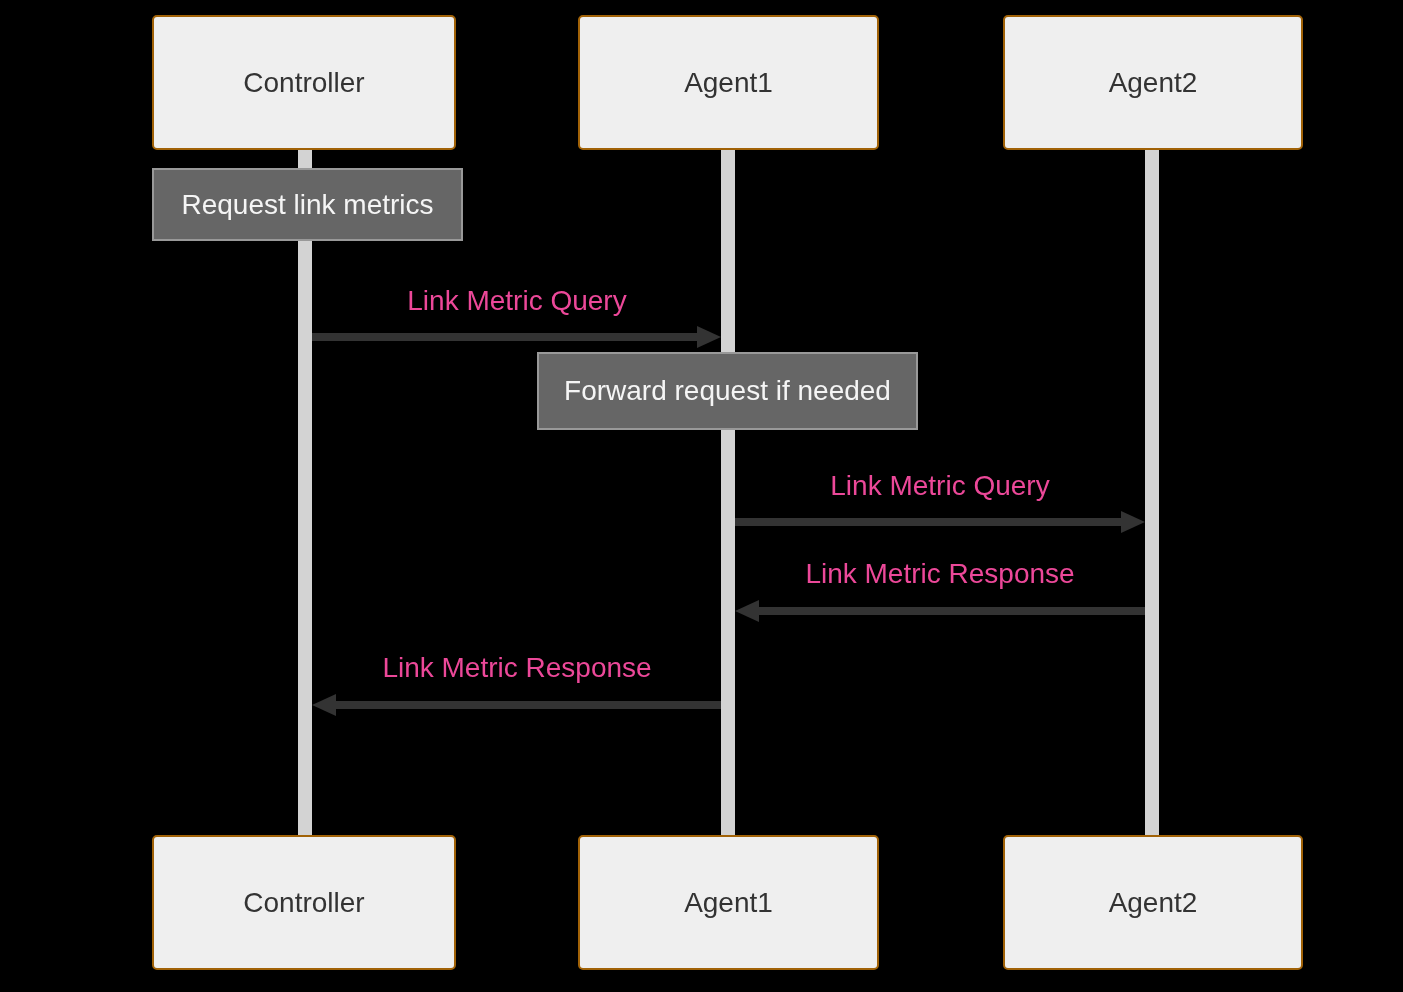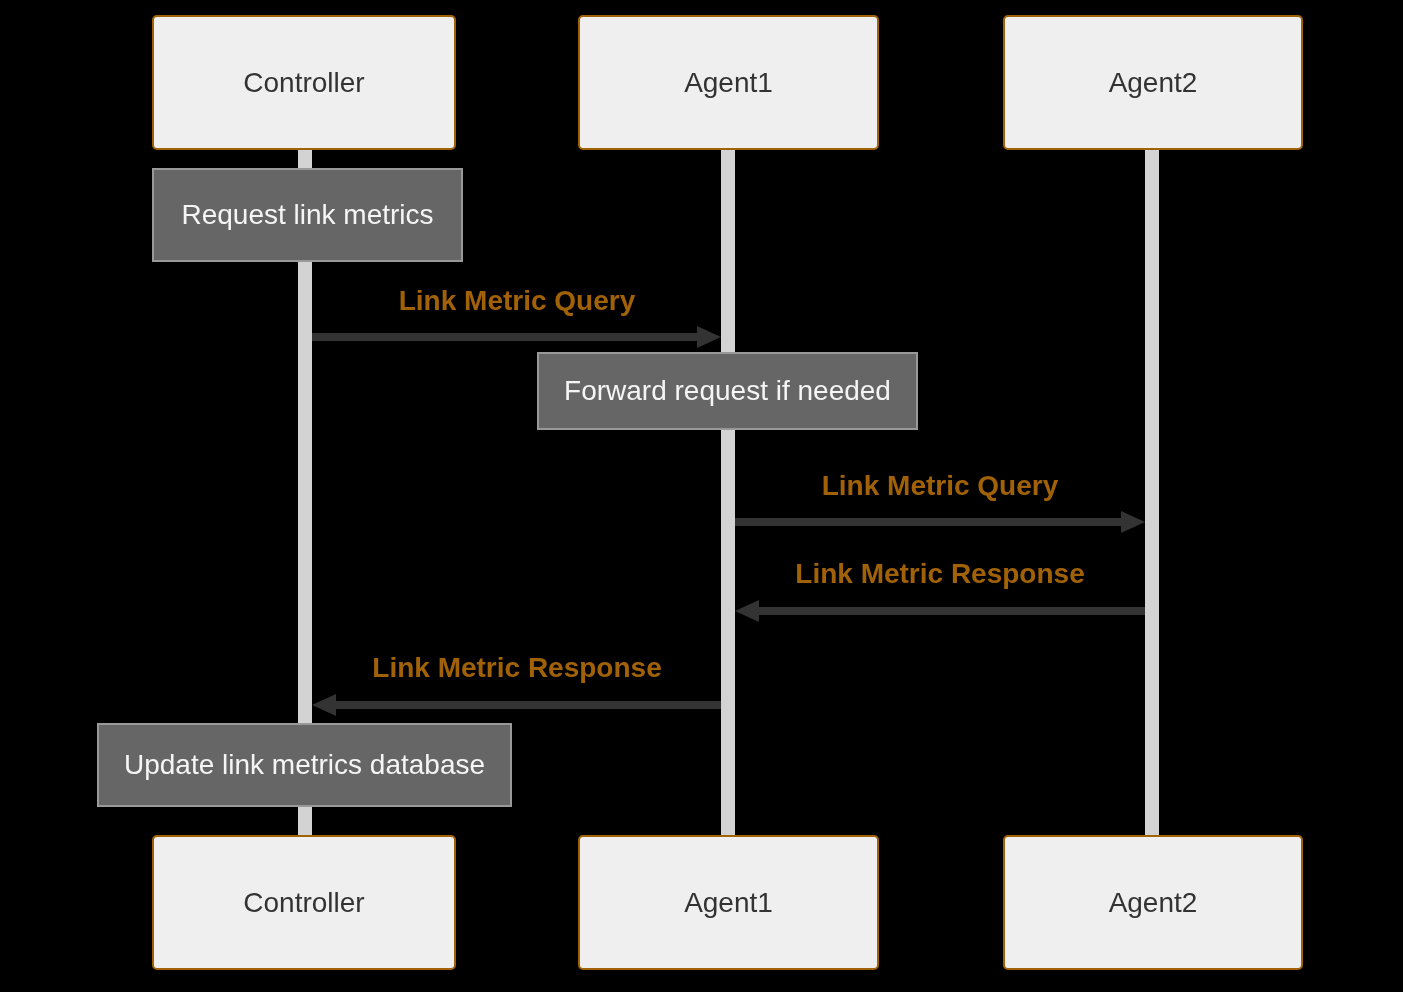--- a/index.html
+++ b/index.html
@@ -45,22 +45,22 @@
     justify-content: center;
     font-size: 28px;
     color: #f5f5f5;
     white-space: nowrap;
   }
   .msg-label {
     position: absolute;
     width: 410px;
     text-align: center;
     font-size: 28px;
-    font-weight: 700;
-    color: #a16207;
+    font-weight: 400;
+    color: #ec4899;
     white-space: nowrap;
   }
   .msg-line {
     position: absolute;
     height: 8px;
     background: #333333;
   }
   .msg-head {
     position: absolute;
     width: 0;
@@ -83,21 +83,21 @@
   <div class="participant" style="left:152px; top:15px; width:304px;">
     <span>Controller</span>
   </div>
   <div class="participant" style="left:578px; top:15px; width:301px;">
     <span>Agent1</span>
   </div>
   <div class="participant" style="left:1003px; top:15px; width:300px;">
     <span>Agent2</span>
   </div>
 
-  <div class="note" style="left:152px; top:168px; width:311px; height:94px;">
+  <div class="note" style="left:152px; top:168px; width:311px; height:73px;">
     <span>Request link metrics</span>
   </div>
 
   <div class="msg-label" style="left:312px; top:285px;">Link Metric Query</div>
   <div class="msg-line" style="left:312px; top:333px; width:385px;"></div>
   <div class="msg-head right" style="left:697px; top:326px;"></div>
 
   <div class="note" style="left:537px; top:352px; width:381px; height:78px;">
     <span>Forward request if needed</span>
   </div>
@@ -107,23 +107,20 @@
   <div class="msg-head right" style="left:1121px; top:511px;"></div>
 
   <div class="msg-label" style="left:735px; top:558px;">Link Metric Response</div>
   <div class="msg-line" style="left:759px; top:607px; width:386px;"></div>
   <div class="msg-head left" style="left:735px; top:600px;"></div>
 
   <div class="msg-label" style="left:312px; top:652px;">Link Metric Response</div>
   <div class="msg-line" style="left:336px; top:701px; width:385px;"></div>
   <div class="msg-head left" style="left:312px; top:694px;"></div>
 
-  <div class="note" style="left:97px; top:723px; width:415px; height:84px;">
-    <span>Update link metrics database</span>
-  </div>
 
   <div class="participant" style="left:152px; top:835px; width:304px;">
     <span>Controller</span>
   </div>
   <div class="participant" style="left:578px; top:835px; width:301px;">
     <span>Agent1</span>
   </div>
   <div class="participant" style="left:1003px; top:835px; width:300px;">
     <span>Agent2</span>
   </div>

